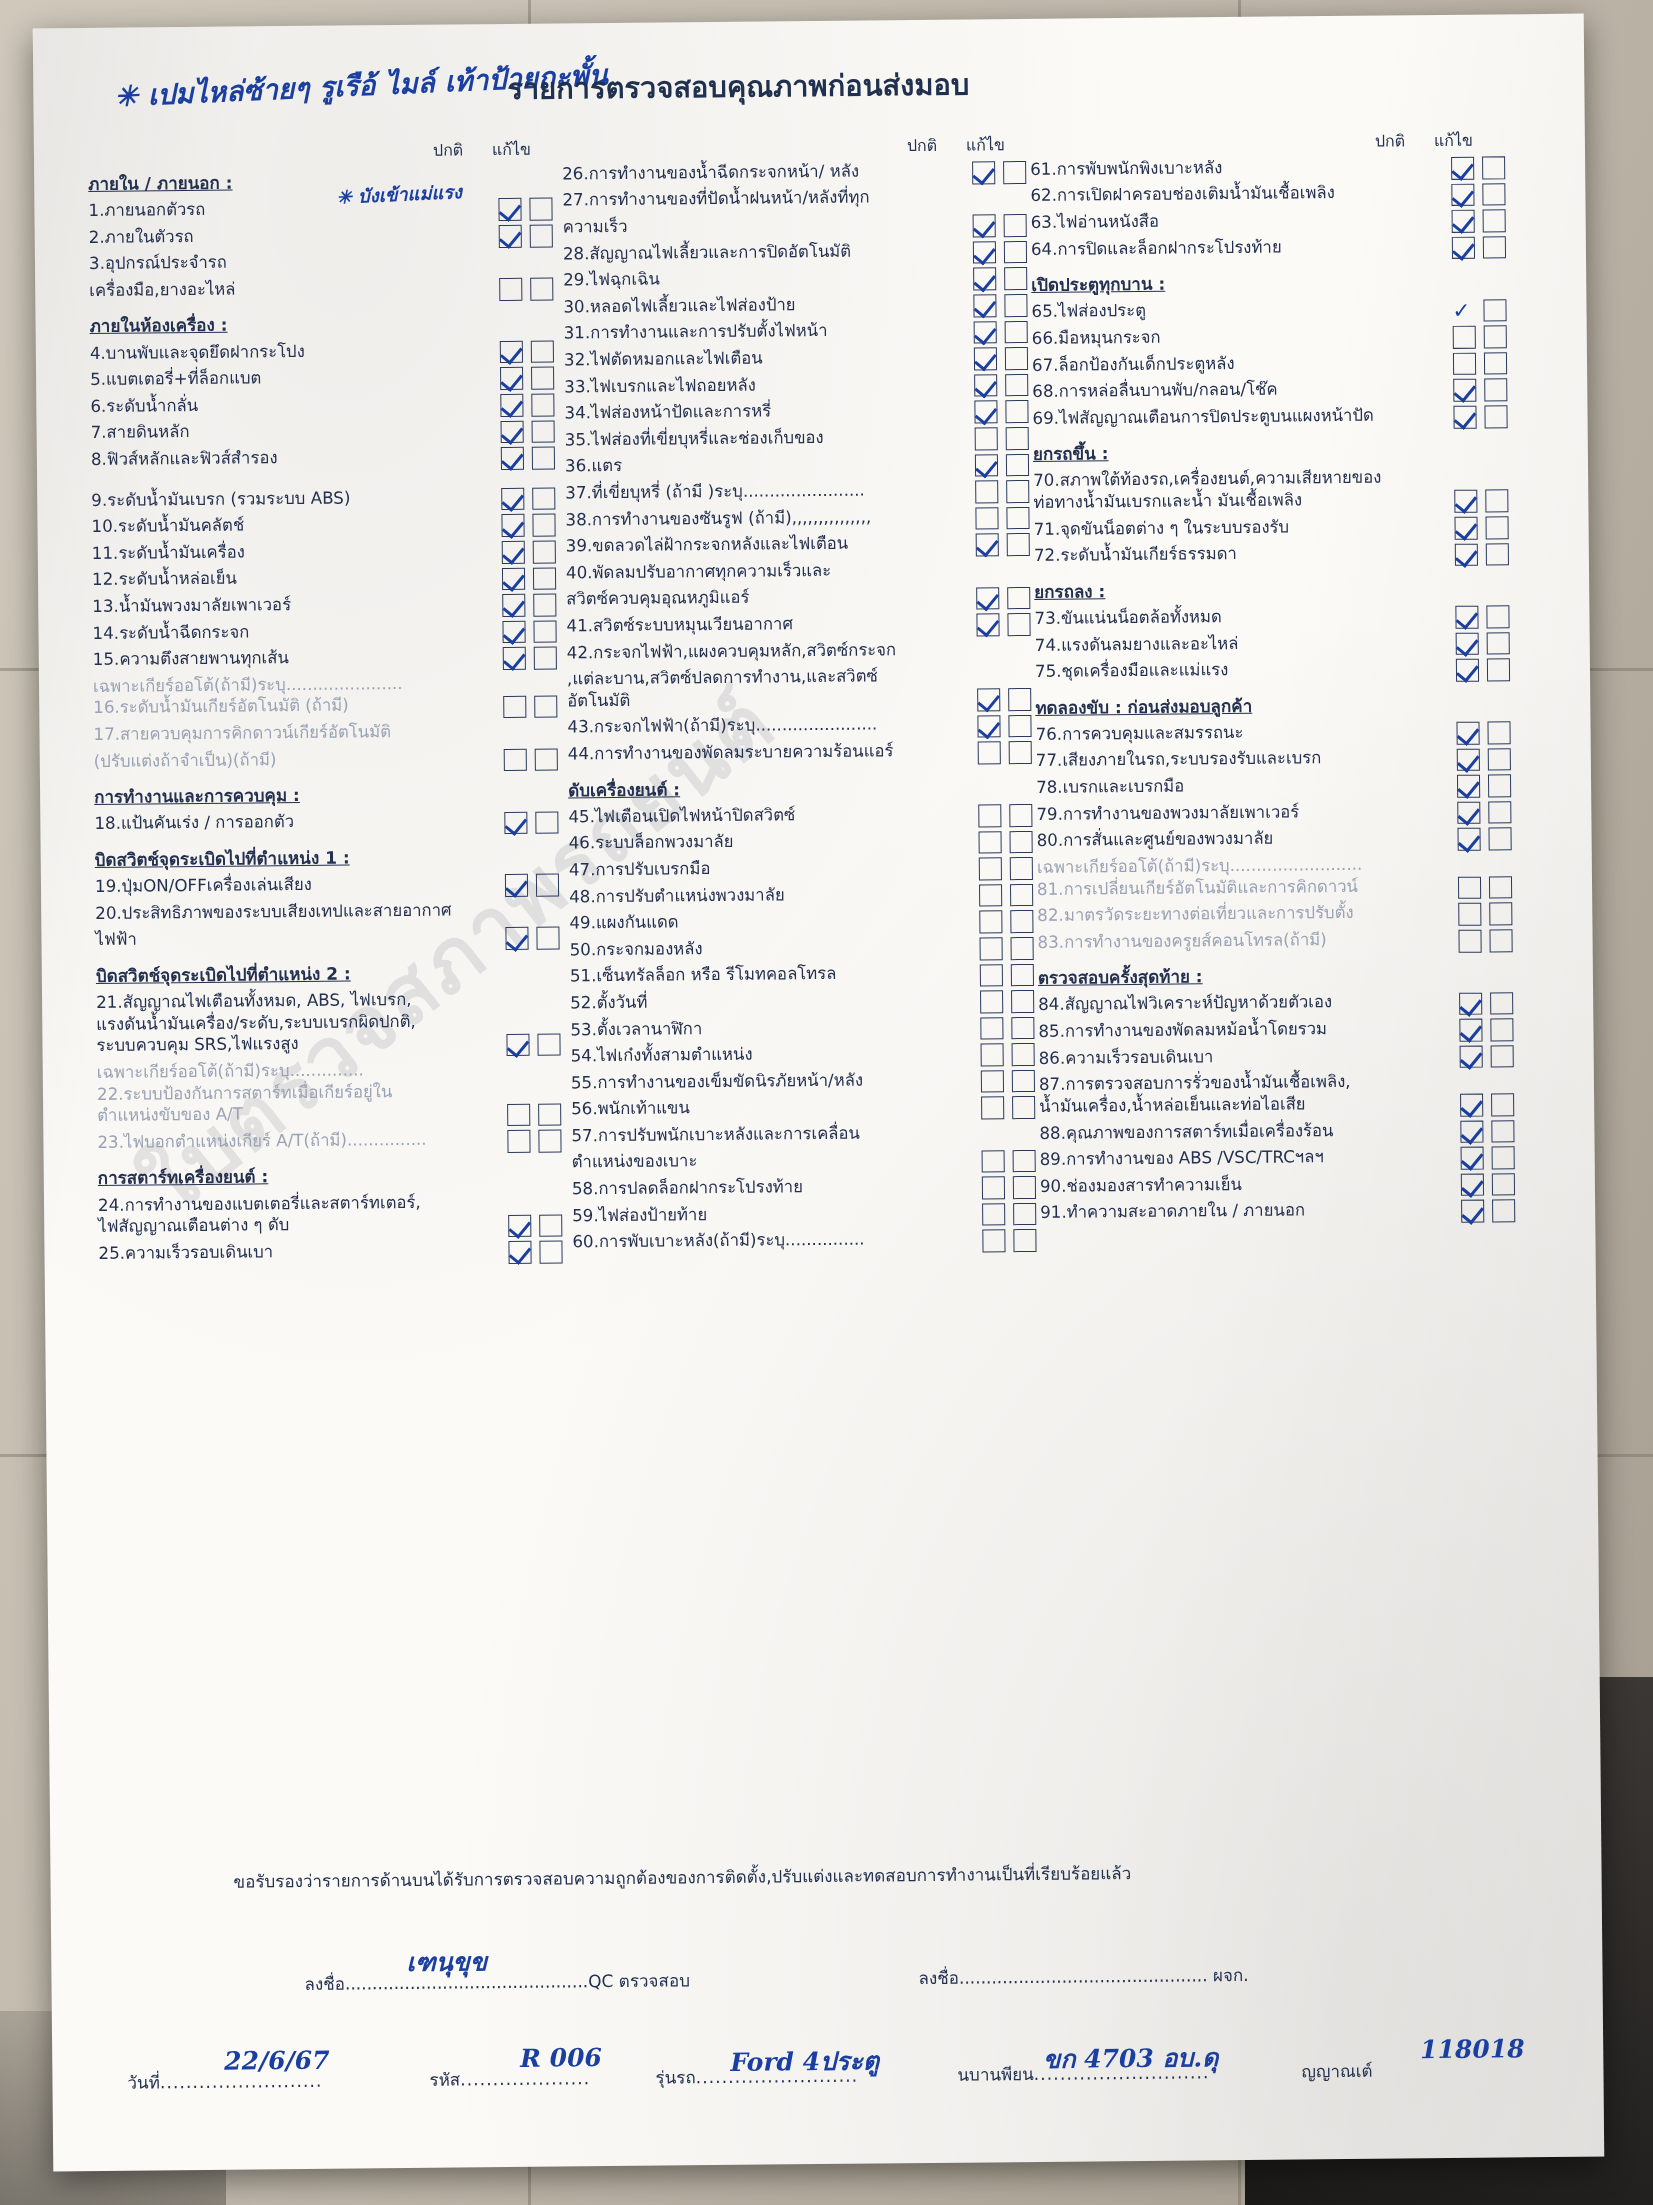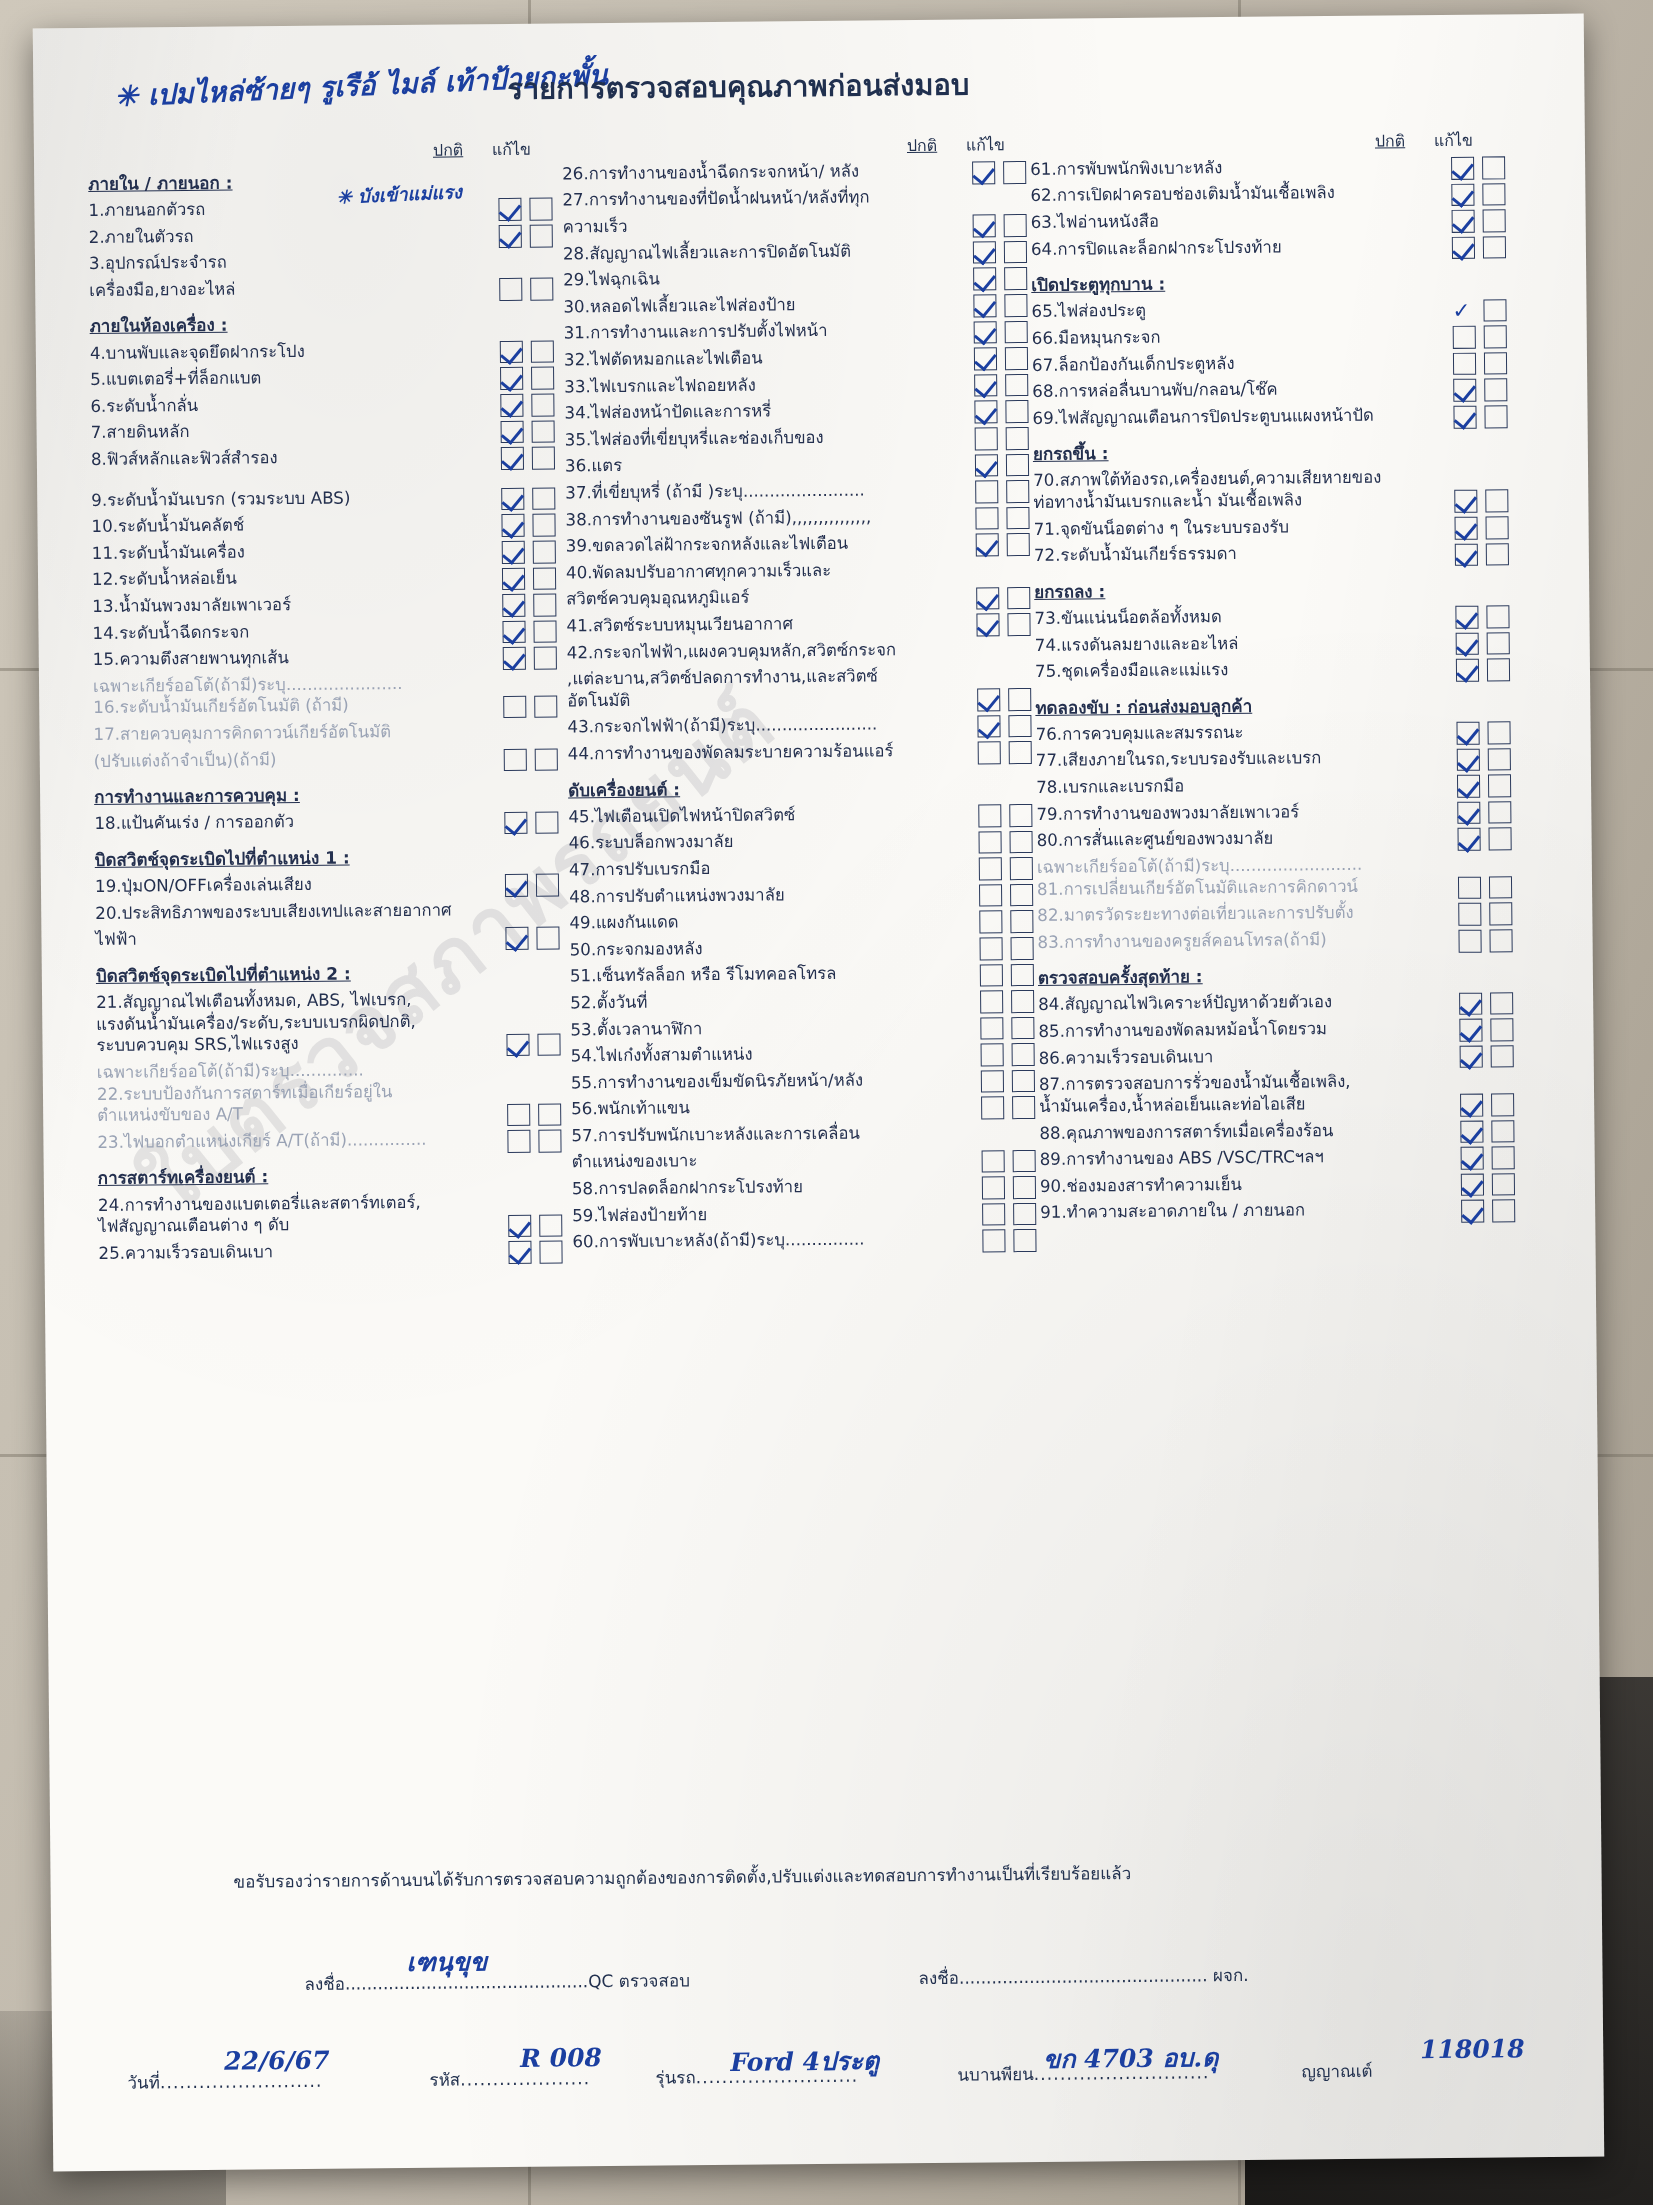--- a/index.html
+++ b/index.html
@@ -68,21 +68,21 @@
 
   
   .col{position:absolute;top:113px;}
   .col1{left:54px;width:474px;}
   .col2{left:528px;width:474px;}
   .col3{left:996px;width:485px;}
 
   .colhead{
     font-size:16px;color:#22314f;margin-bottom:5.4px;height:21.5px;position:relative;
   }
-  .colhead span.n{position:absolute;left:0;text-decoration:underline;}
+  .colhead span.n{position:absolute;left:0;}
   .colhead span.k{position:absolute;left:59px;text-align:center;}
   .col1 .colhead{padding-left:345px;}
   .col2 .colhead{padding-left:345px;}
   .col3 .colhead{padding-left:345px;}
 
   .row{
     display:flex;align-items:flex-start;
     font-size:16.7px;line-height:1.30;
     margin-bottom:1.6px;min-height:25px;
   }
@@ -875,20 +875,20 @@
     <div class="sign-line sig2">ลงชื่อ.............................................. ผจก.</div>
     <div class="hand hw-sign">เฑนุขุข</div>
 
     <div class="bot b1"><span>วันที่</span><span class="dots">.........................</span></div>
     <div class="bot b2"><span>รหัส</span><span class="dots">....................</span></div>
     <div class="bot b3"><span>รุ่นรถ</span><span class="dots">.........................</span></div>
     <div class="bot b4"><span>นบานพียน</span><span class="dots">...........................</span></div>
     <div class="bot b5"><span>ญญาณเต์</span></div>
 
     <div class="hand hw-bot hb1">22/6/67</div>
-    <div class="hand hw-bot hb2">R 008</div>
+    <div class="hand hw-bot hb2">R 006</div>
     <div class="hand hw-bot hb3">Ford 4ประตู</div>
     <div class="hand hw-bot hb4">ขก 4703 อบ.ดุ</div>
     <div class="hand hw-bot hb5">118018</div>
 
   </div>
 </div>
 
 
 </body></html>

